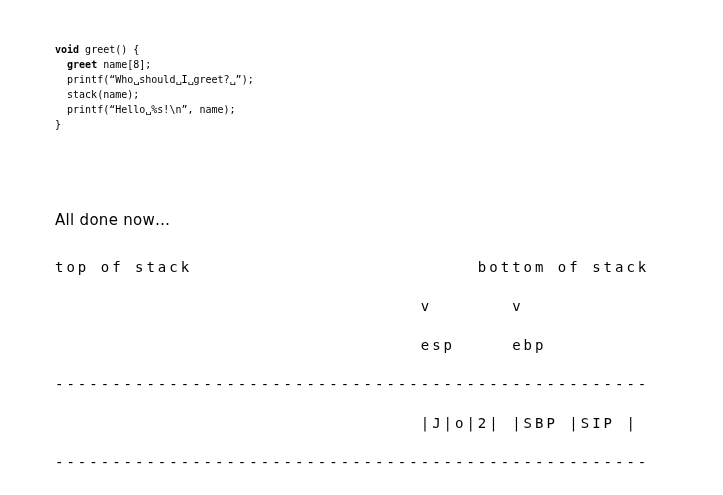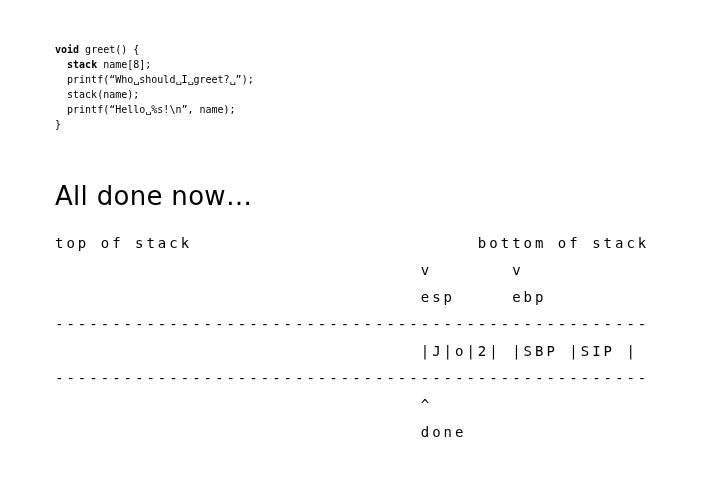--- a/index.html
+++ b/index.html
@@ -24,46 +24,47 @@
     color: #000;
   }
   .cl {
     white-space: pre;
   }
   .kw {
     font-weight: bold;
   }
   .caption {
     font-family: "DejaVu Sans", sans-serif;
-    font-size: 26px;
+    font-size: 15px;
     line-height: 24px;
-    margin-top: 52px;
+    margin-top: 76px;
     letter-spacing: 0.3px;
     color: #000;
   }
   .diagram {
     margin-top: 22px;
     font-family: "DejaVu Sans Mono", monospace;
     font-size: 14px;
     line-height: 27px;
     letter-spacing: 3px;
     color: #000;
   }
   .dl {
     white-space: pre;
+    margin-top: 12px;
   }
 </style>
 </head>
 <body>
 
 <div class="page">
 
   <div class="code">
     <div class="cl"><span class="kw">void</span><span> greet() {</span></div>
-    <div class="cl"><span>  </span><span class="kw">stack</span><span> name[8];</span></div>
+    <div class="cl"><span>  </span><span class="kw">greet</span><span> name[8];</span></div>
     <div class="cl">  printf(“Who␣should␣I␣greet?␣”);</div>
     <div class="cl">  stack(name);</div>
     <div class="cl">  printf(“Hello␣%s!\n”, name);</div>
     <div class="cl">}</div>
   </div>
 
   <div class="caption">All done now…</div>
 
   <div class="diagram">
     <div class="dl">top of stack                         bottom of stack</div>

